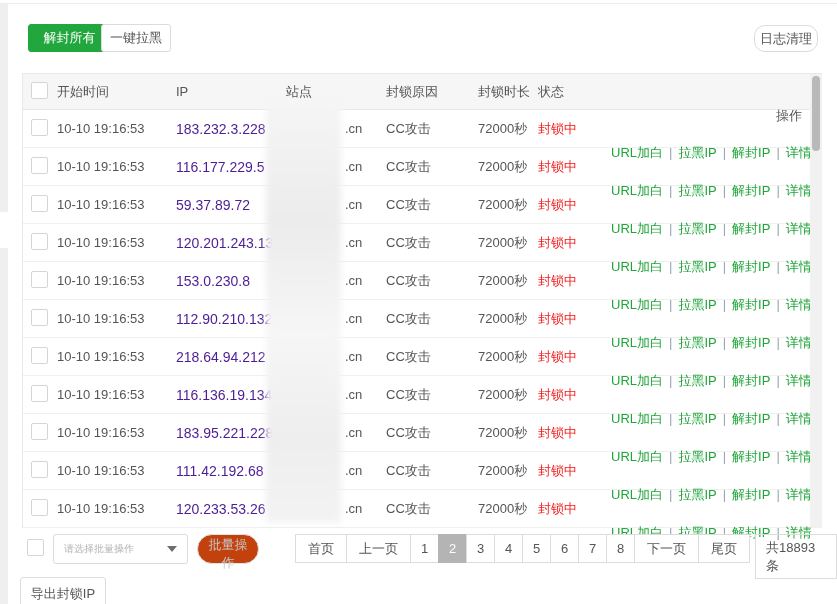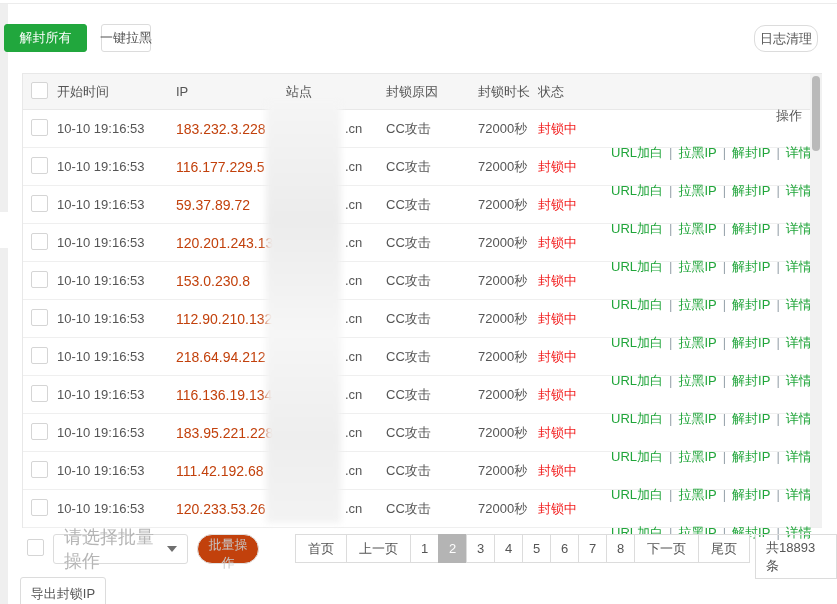--- a/index.html
+++ b/index.html
@@ -17,37 +17,37 @@
 
   
   .top-line{position:absolute;left:0;top:3px;width:837px;height:1px;background:#ececec;}
   .left-strip{position:absolute;left:0;width:8px;background:#efefef;}
   .strip-a{top:4px;height:208px;}
   .strip-b{top:248px;height:356px;}
 
   
   .btn{display:inline-flex;align-items:center;justify-content:center;font-size:13px;
        border-radius:3px;cursor:pointer;white-space:nowrap;}
-  .btn-green{position:absolute;left:4px;top:24px;width:83px;height:28px;
+  .btn-green{position:absolute;left:28px;top:24px;width:83px;height:28px;
        background:var(--green);color:#fff;border:1px solid var(--green);}
   .btn-plain{background:#fff;border:1px solid #dcdcdc;color:#555;}
-  .btn-blacklist{position:absolute;left:101px;top:24px;width:50px;height:28px;}
+  .btn-blacklist{position:absolute;left:101px;top:24px;width:70px;height:28px;}
   .btn-logclean{position:absolute;left:754px;top:25px;width:64px;height:27px;border-radius:11px;}
 
   
   .table{position:absolute;left:22px;top:73px;width:800px;border-left:1px solid var(--border);}
   .thead{display:flex;align-items:center;height:37px;background:#f6f6f6;
          border-top:1px solid var(--border);border-bottom:1px solid var(--border);
          font-size:13px;color:#555;}
   .trow{display:flex;align-items:center;height:38px;border-bottom:1px solid var(--row-border);
         font-size:13px;color:#555;background:#fff;}
   .col{flex:0 0 auto;}
   .col-check{width:34px;padding-left:8px;}
   .col-time{width:119px;}
-  .col-ip{width:110px;font-size:14px;color:#c2410c;}
+  .col-ip{width:110px;font-size:14px;color:#4c1d95;}
   .col-site{width:100px;}
   .col-reason{width:92px;}
   .col-dur{width:60px;}
   .col-status{width:73px;}
   .col-actions{flex:1 1 auto;text-align:right;padding-right:20px;white-space:nowrap;margin-top:48px;}
   .trow .col-status{color:var(--red);}
   .site-suffix{margin-left:59px;}
   .checkbox{display:inline-block;width:17px;height:17px;background:#fff;
             border:1px solid #d5d5d5;border-radius:2px;}
   .action-link{color:var(--link-green);text-decoration:none;cursor:pointer;}
@@ -59,21 +59,21 @@
       filter:blur(3px);}
 
   
   .scrollbar-track{position:absolute;left:810px;top:74px;width:12px;height:453px;background:#f1f1f1;z-index:6;}
   .scrollbar-thumb{position:absolute;left:2px;top:2px;width:8px;height:75px;background:#b9b9b9;border-radius:4px;}
 
   
   .bulk-check{position:absolute;left:27px;top:539px;}
   .bulk-select{position:absolute;left:53px;top:534px;width:135px;height:30px;
       border:1px solid #dcdcdc;border-radius:3px;display:flex;align-items:center;
-      padding:0 10px;font-size:18px;color:#b5b5b5;background:#fff;cursor:pointer;}
+      padding:0 10px;font-size:10px;color:#b5b5b5;background:#fff;cursor:pointer;}
   .bulk-select .caret{margin-left:auto;width:0;height:0;border-left:5px solid transparent;
       border-right:5px solid transparent;border-top:6px solid #6f6f6f;}
   .bulk-apply{position:absolute;left:197px;top:534px;width:62px;height:30px;
       border:1px solid #e2e2e2;border-radius:15px;color:#c6c6c6;font-size:13px;background:#c2410c;font-family:Liberation Mono, monospace;}
 
   
   .pagination{position:absolute;left:296px;top:534px;display:flex;font-size:13px;color:#555;}
   .page-cell{display:inline-flex;align-items:center;justify-content:center;height:29px;
       padding:0 12px;border:1px solid #dcdcdc;background:#fff;margin-left:-1px;cursor:pointer;}
   .page-num{width:29px;padding:0;}

